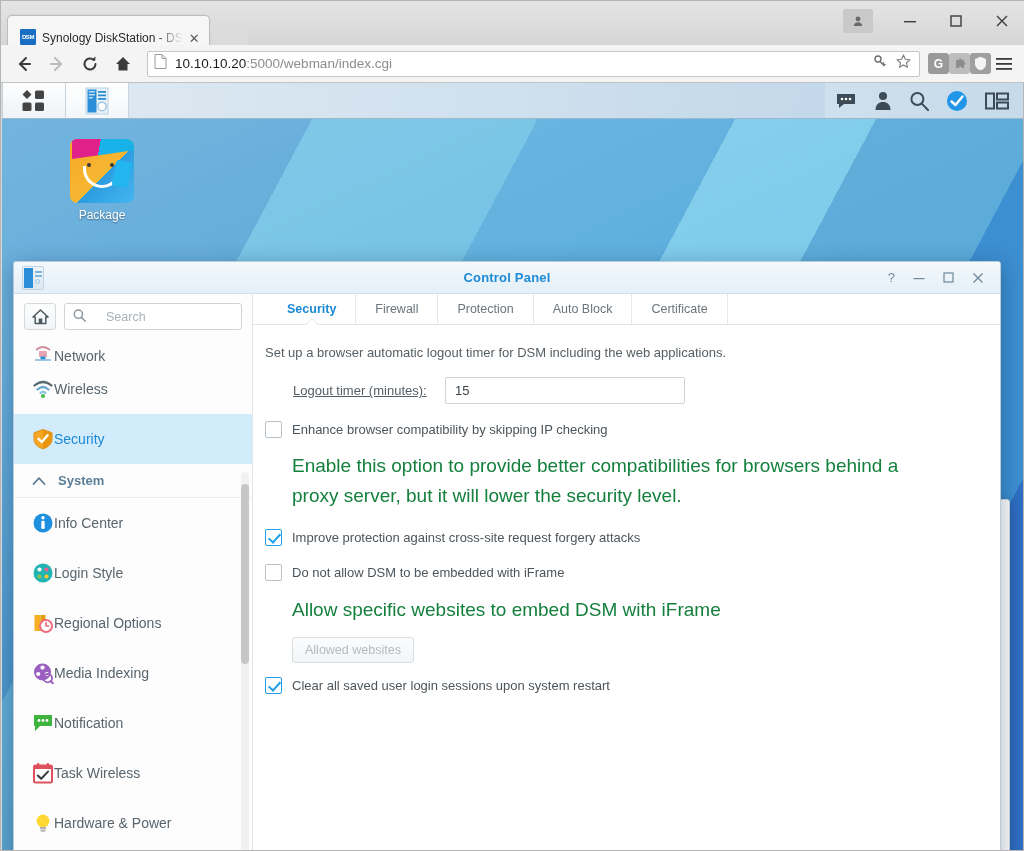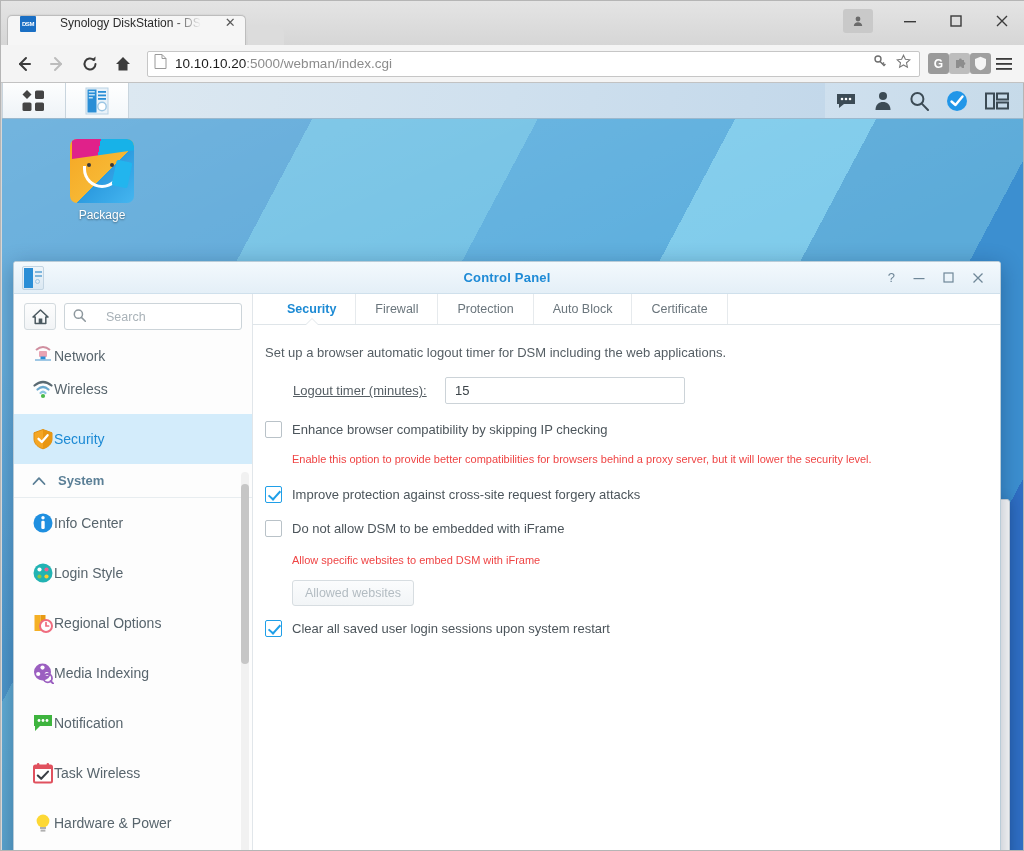--- a/index.html
+++ b/index.html
@@ -15,21 +15,21 @@
     position: absolute; left: 0; top: 0; width: 1024px; height: 851px;
     background: #d7d7d7;
     border: 1px solid #b5b5b5;
   }
   #browser-titlebar {
     position: absolute; left: 0; top: 0; width: 1024px; height: 44px;
     background: linear-gradient(#e4e4e4, #d6d6d6);
   }
   #tab-strip { position: absolute; left: 6px; top: 14px; height: 30px; display: flex; align-items: flex-end; }
   .tab-active {
-    display: flex; align-items: flex-start; gap: 24px;
+    display: flex; align-items: flex-end; gap: 6px;
     height: 30px; padding: 0 9px 0 12px;
     background: #f6f6f6;
     border: 1px solid #bdbdbd; border-bottom: none;
     border-radius: 5px 5px 0 0;
     box-shadow: 0 -1px 1px rgba(0,0,0,0.04);
   }
   .tab-favicon {
     width: 16px; height: 16px; background: #1a6fc4;
     color: #fff; font-size: 6px; line-height: 16px; text-align: center;
     font-weight: bold; letter-spacing: -0.4px; border-radius: 1px;
@@ -265,21 +265,21 @@
   .chk-box {
     width: 17px; height: 17px; border: 1px solid #b9c2c8; border-radius: 2px;
     background: #fff; flex: none; margin-top: 1px; position: relative;
   }
   .chk-box.checked { border-color: #1f9fe8; }
   .chk-box.checked::after {
     content: ""; position: absolute; left: 5px; top: 1px; width: 5px; height: 10px;
     border: solid #1e9fe8; border-width: 0 2.6px 2.6px 0; transform: rotate(42deg);
   }
   .chk-label { font-size: 13px; color: #4c555b; line-height: 1.35; padding-top: 1px; }
-  .indent-text { font-size: 11px; color: #ef4444; line-height: 1.62; padding-left: 27px; margin-top: 12px; max-width: 660px; }
+  .indent-text { font-size: 19px; color: #15803d; line-height: 1.62; padding-left: 27px; margin-top: 12px; max-width: 660px; }
   #allowed-websites-btn {
     margin: 11px 0 0 27px; height: 26px; padding: 0 12px;
     border: 1px solid #d7dde1; border-radius: 3px;
     background: linear-gradient(#fbfcfd,#f2f5f7);
     font-size: 12.5px; color: #b3bcc2; font-family: "Liberation Sans", sans-serif;
   }
 </style>
 </head>
 <body>
 

